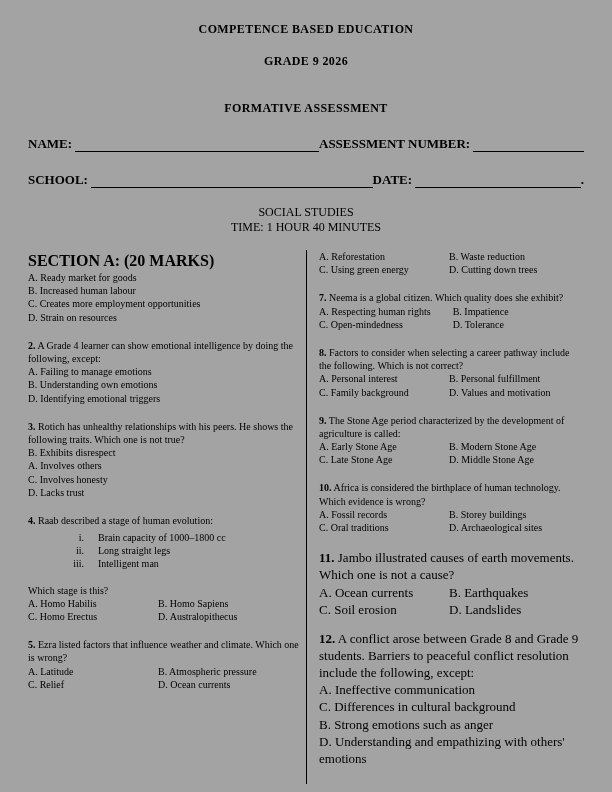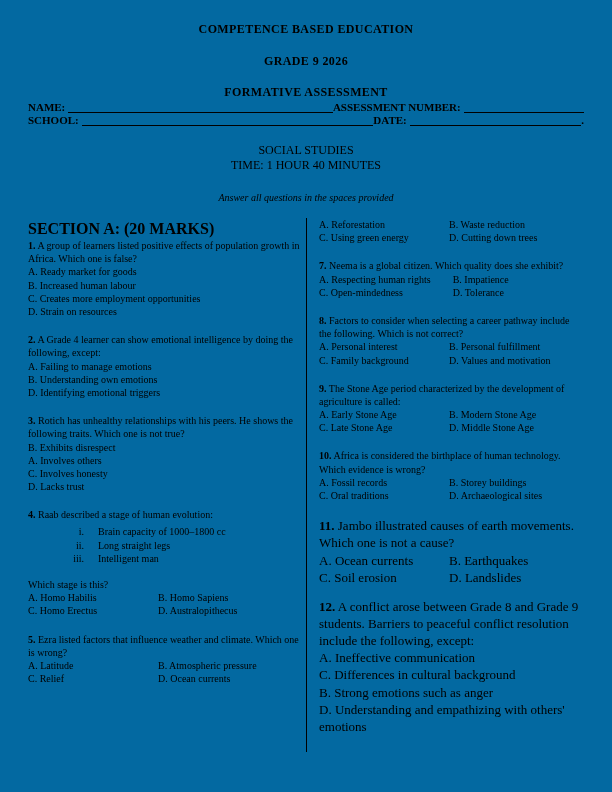--- a/index.html
+++ b/index.html
@@ -4,41 +4,42 @@
 <style>
   * { margin:0; padding:0; box-sizing:border-box; }
   html,body { background:#ffffff; }
   body {
     font-family:"Liberation Serif","DejaVu Serif",serif;
     color:#000;
     -webkit-font-smoothing:antialiased;
   }
   .page {
     width:612px; height:792px;
-    background:#0369a1;
+    background:#a3a3a3;
     margin:0 auto;
     padding:20px 28px 14px 28px;
     overflow:hidden;
     position:relative;
   }
   .header-line {
     text-align:center;
     font-weight:bold;
     font-size:12px;
     letter-spacing:0.4px;
   }
   .hl-title { margin-top:2px; }
   .hl-grade { margin-top:17px; }
-  .hl-type  { margin-top:16px; }
+  .hl-type  { margin-top:32px; }
 
   .field-line {
     display:flex;
     align-items:flex-end;
     font-weight:bold;
-    font-size:11px;
+    font-size:13px;
+    margin-top:20px;
     white-space:nowrap;
   }
   .field-line .flabel { padding-right:3px; }
   .blank {
     display:inline-block;
     border-bottom:1.3px solid #000;
     height:13px;
   }
   .blank-name  { flex:2.2; }
   .blank-anum  { flex:1;   }
@@ -123,27 +124,25 @@
     <span class="flabel">DATE:</span>
     <span class="blank blank-date"></span>
     <span class="line-suffix">.</span>
   </div>
 
   <div class="center-block">
     <div>SOCIAL STUDIES</div>
     <div>TIME: 1 HOUR 40 MINUTES</div>
   </div>
 
-  <div class="instructions">Answer all questions in the spaces provided</div>
 
   <div class="columns">
     <div class="col col-left" id="col-left">
       <div class="section-title">SECTION A: (20 MARKS)</div>
     <div class="question">
-    <div class="qtext"><span class="qnum">1.</span> <span>A group of learners listed positive effects of population growth in Africa. Which one is false?</span></div>
 
     <div class="options options-stacked">
             <div class="option">A. Ready market for goods</div>
             <div class="option">B. Increased human labour</div>
             <div class="option">C. Creates more employment opportunities</div>
             <div class="option">D. Strain on resources</div>
           </div>
   </div>
         <div class="question">
     <div class="qtext"><span class="qnum">2.</span> <span>A Grade 4 learner can show emotional intelligence by doing the following, except:</span></div>

